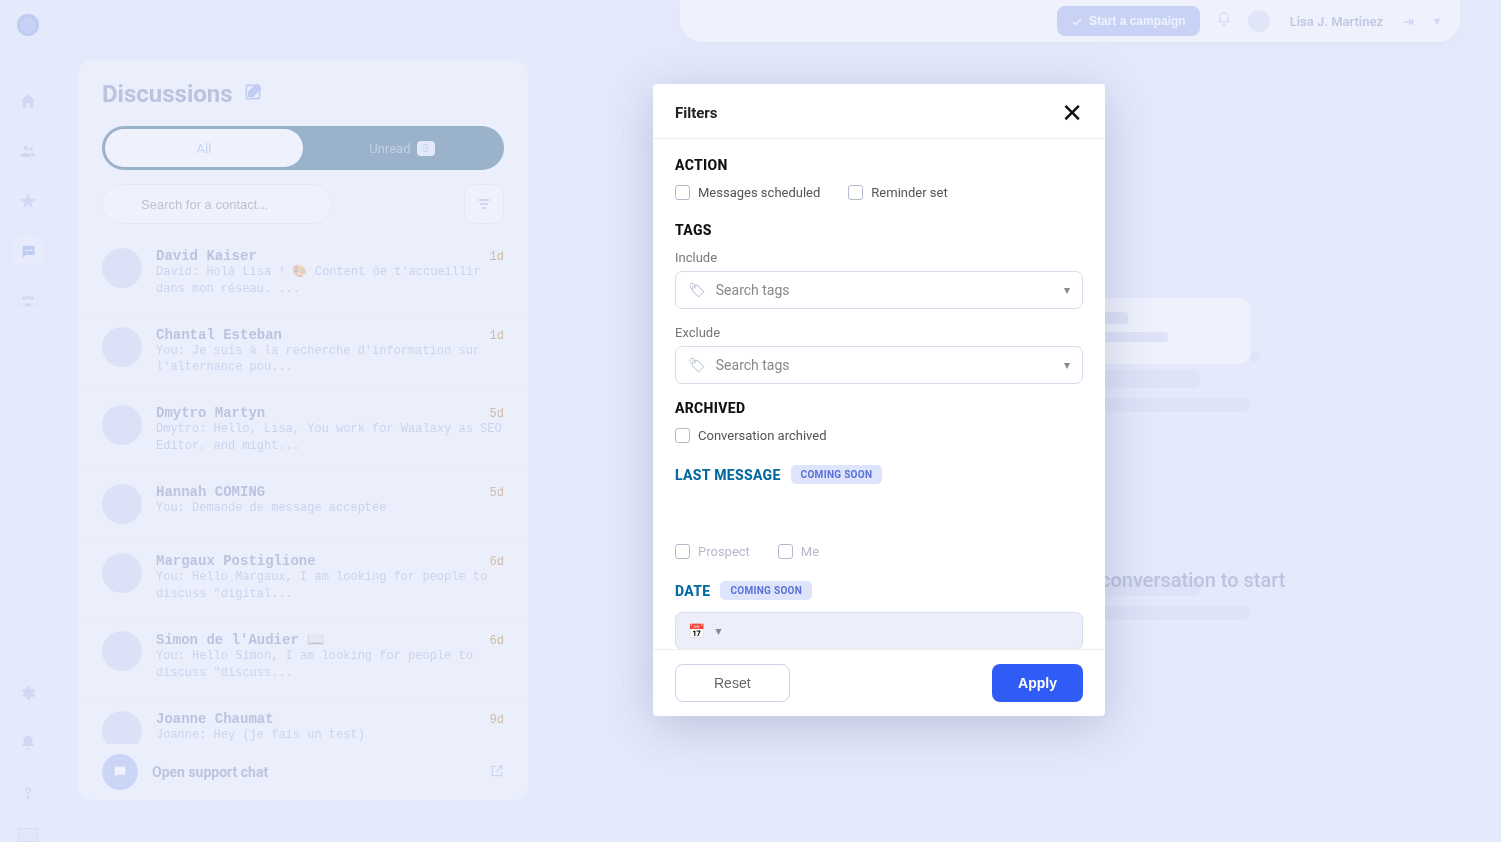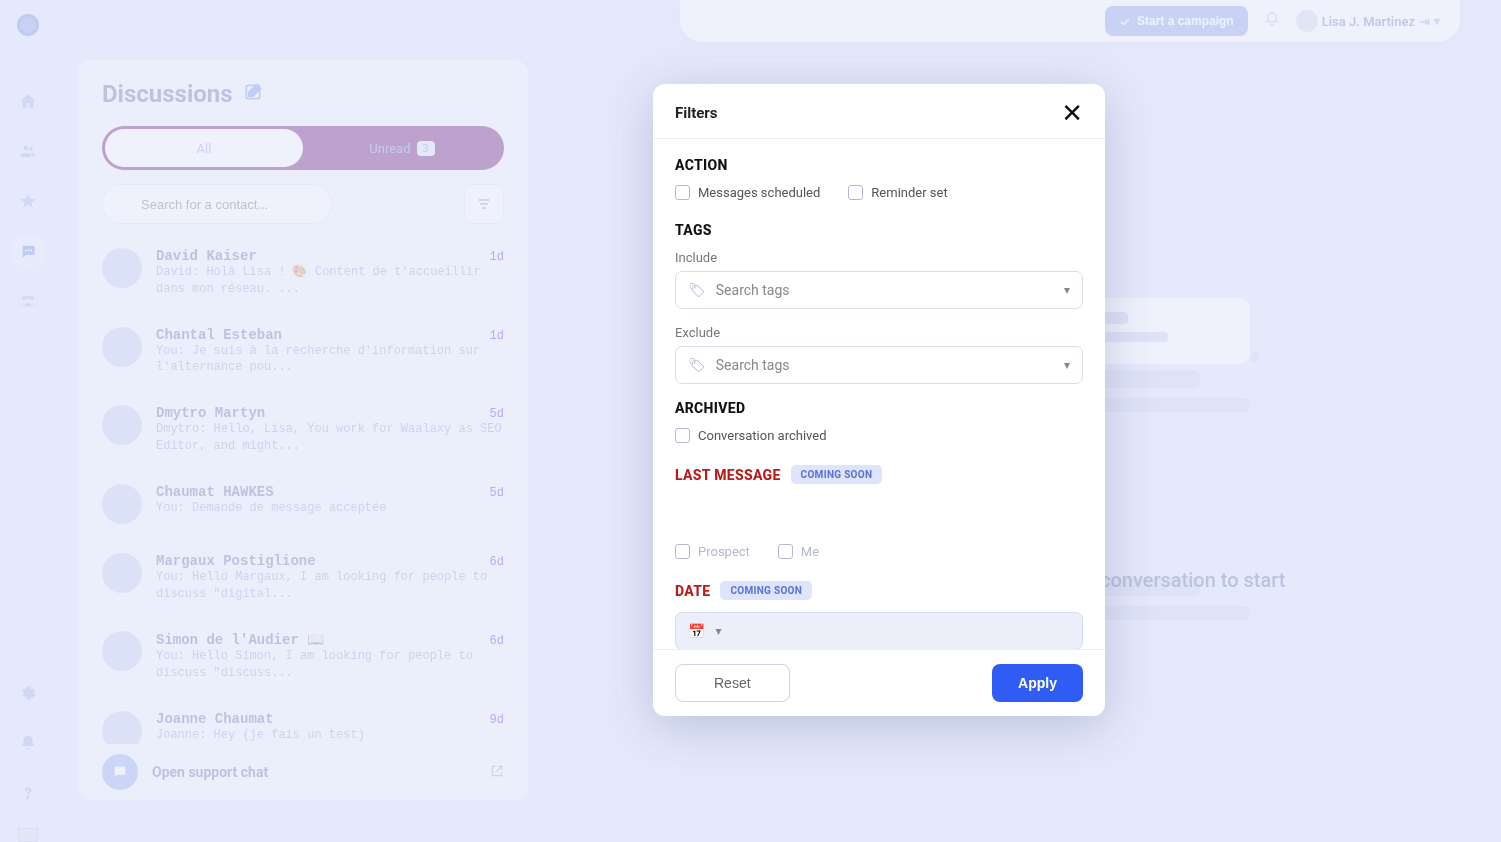--- a/index.html
+++ b/index.html
@@ -63,21 +63,21 @@
   border-radius: 8px;
   padding: 8px 14px;
   font-size: 12px;
   font-weight: 600;
   display: flex;
   align-items: center;
   gap: 6px;
   cursor: pointer;
 }
 .bell-icon { color: #b9c3e6; font-size: 16px; }
-.user-area { display: flex; align-items: center; gap: 4px; color: #7a86b8; font-size: 13px; font-weight: 600; }
+.user-area { display: flex; align-items: center; gap: 20px; color: #7a86b8; font-size: 13px; font-weight: 600; }
 .user-avatar { width: 22px; height: 22px; border-radius: 50%; background: #d5daf0; }
 .chevron-icon { font-size: 12px; color: #a9b5e3; }
 
 .discussions-panel {
   position: absolute;
   left: 78px; top: 60px;
   width: 450px; height: 740px;
   background: #f3f5fc;
   border-radius: 14px;
   padding: 20px 0 0 0;
@@ -85,21 +85,21 @@
 }
 .disc-header {
   display: flex; align-items: center; gap: 10px;
   padding: 0 24px;
 }
 .disc-title { font-size: 24px; font-weight: 700; color: #6d7aa8; }
 .edit-icon { color: #7f94e0; font-size: 20px; }
 
 .tabs {
   display: flex;
-  background: #701a75;
+  background: #0c4a6e;
   border-radius: 24px;
   margin: 18px 24px 14px;
   height: 44px;
   padding: 3px;
   justify-content: center;
 }
 .tab {
   flex: 1;
   border-radius: 22px;
   display: flex; align-items: center; justify-content: center;
@@ -146,21 +146,21 @@
 .conv-list::-webkit-scrollbar-thumb { background: #c7cfec; border-radius: 3px; }
 .conv {
   display: flex; gap: 14px;
   padding: 14px 24px;
   border-bottom: 1px solid #e8ecf8;
 }
 .conv-avatar { width: 40px; height: 40px; border-radius: 50%; background: #c7cfec; flex-shrink: 0; }
 .conv-body { flex: 1; min-width: 0; }
 .conv-top { display: flex; justify-content: space-between; align-items: baseline; }
 .conv-name { font-size: 14px; font-weight: 700; color: #6d7aa8; }
-.conv-time { font-size: 12px; color: #6d28d9; }
+.conv-time { font-size: 12px; color: #a16207; }
 .conv-preview { font-size: 12px; color: #9aa5d0; line-height: 1.4; max-height: 34px; overflow: hidden; }
 
 .support-row {
   position: absolute;
   left: 0; right: 0; bottom: 0;
   height: 56px;
   display: flex; align-items: center; gap: 14px;
   padding: 0 24px;
   background: #f3f5fc;
 }
@@ -189,40 +189,40 @@
 
 .modal-backdrop {
   position: absolute; inset: 0;
   background: rgba(230,235,252,.65);
 }
 .modal {
   position: absolute;
   left: 653px; top: 84px;
   width: 452px;
   background: #fff;
-  border-radius: 12px;
+  border-radius: 4px;
   box-shadow: 0 10px 50px rgba(60,70,120,.25);
   display: flex; flex-direction: column;
 }
 .modal-header {
   display: flex; justify-content: space-between; align-items: center;
   padding: 16px 22px 12px;
   border-bottom: 1px solid #eee;
 }
 .modal-title { font-size: 15px; font-weight: 700; color: #222; }
 .close-icon { font-size: 26px; font-weight: 300; cursor: pointer; line-height: 1; color: #111; }
 .modal-body {
   padding: 18px 22px 8px;
   height: 510px;
   overflow-y: auto;
 }
 .modal-body::-webkit-scrollbar { width: 6px; }
 .modal-body::-webkit-scrollbar-thumb { background: #c7cfec; border-radius: 3px; }
 .section-title { font-size: 14px; font-weight: 800; color: #111; margin-bottom: 12px; letter-spacing: .3px; }
-.section-title.disabled { color: #b91c1c; }
+.section-title.disabled { color: #0369a1; }
 .check-row { display: flex; gap: 28px; margin-bottom: 22px; flex-wrap: wrap; }
 .check { display: flex; align-items: center; gap: 8px; font-size: 13px; color: #555; }
 .check.disabled { color: #b4b9cc; margin-top: 48px; }
 .checkbox {
   width: 15px; height: 15px;
   border: 1.5px solid #b4b9cc;
   border-radius: 3px;
   cursor: pointer;
 }
 .field-label { font-size: 13px; color: #777; margin-bottom: 6px; }
@@ -402,21 +402,21 @@
             <div class="conv-name">Dmytro Martyn</div>
             <div class="conv-time">5d</div>
           </div>
           <div class="conv-preview">Dmytro: Hello, Lisa, You work for Waalaxy as SEO Editor, and might...</div>
         </div>
       </div>
       <div class="conv">
         <div class="conv-avatar"></div>
         <div class="conv-body">
           <div class="conv-top">
-            <div class="conv-name">Chaumat HAWKES</div>
+            <div class="conv-name">Hannah COMING</div>
             <div class="conv-time">5d</div>
           </div>
           <div class="conv-preview">You: Demande de message acceptée</div>
         </div>
       </div>
       <div class="conv">
         <div class="conv-avatar"></div>
         <div class="conv-body">
           <div class="conv-top">
             <div class="conv-name">Margaux Postiglione</div>

